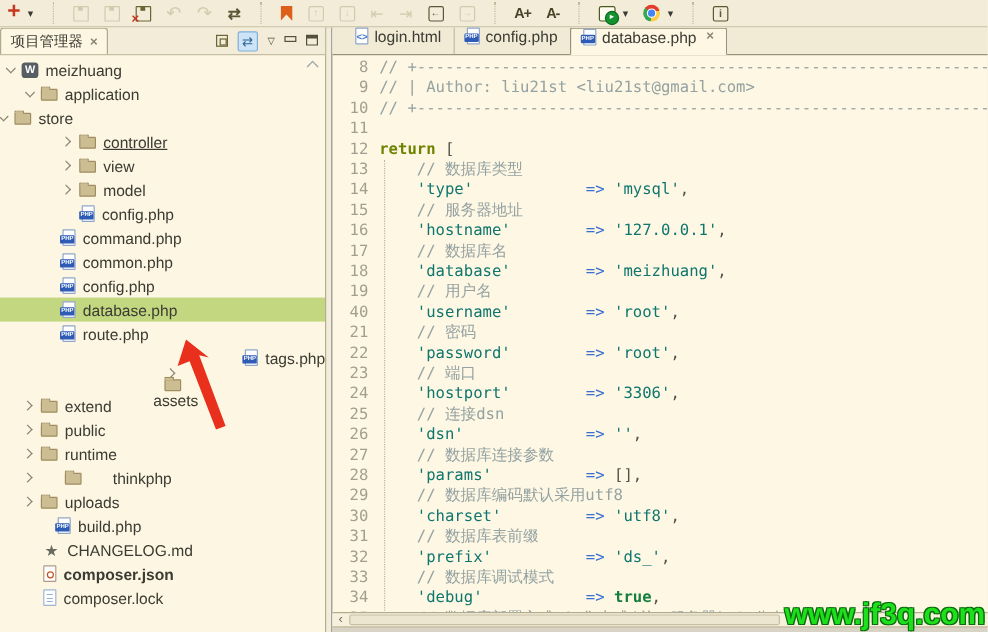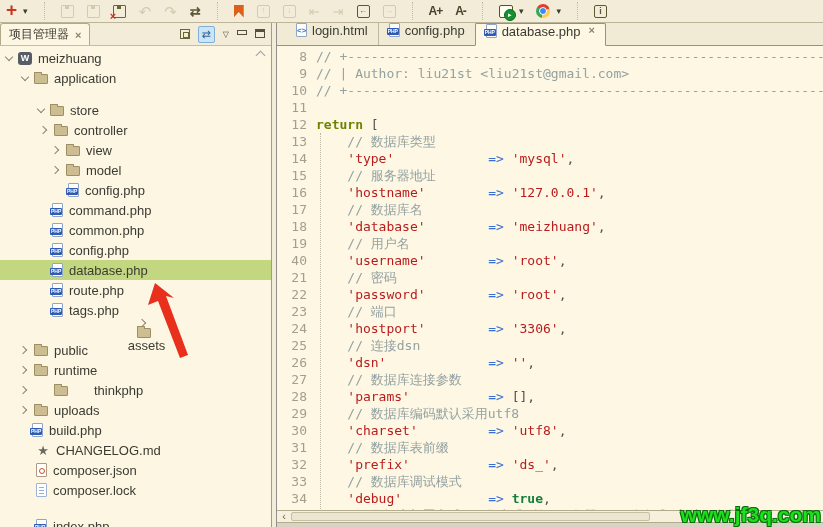--- a/index.html
+++ b/index.html
@@ -96,34 +96,34 @@
   .etab .tic { margin-right:0; }
   .tab-close { color:#8a8571; font-weight:bold; font-size:11px; margin-left:3px; }
 
   .codewrap { flex:1; position:relative; overflow:hidden; padding-top:2px;
     font-family:"DejaVu Sans Mono",monospace; font-size:13px; }
   .indent-guide { position:absolute; left:43px; top:87px; bottom:4px; border-left:1px dotted #bcb6a2; }
   .cline { height:17px; display:flex; white-space:pre; line-height:17px; }
   .lnum { flex:none; width:30px; text-align:right; color:#a39e8e; margin-right:9px; }
   .ccode { white-space:pre; }
   .tk-cm { color:#94a2a2; }
-  .tk-st { color:#b91c1c; }
+  .tk-st { color:#0f766e; }
   .tk-op { color:#3a6fd0; }
   .tk-kw { color:#6e8400; font-weight:bold; }
   .tk-pl { color:#52504a; }
   .tk-bool { color:#15803d; font-weight:bold; }
 
   .hscroll { position:absolute; left:0; right:0; bottom:4px; height:13px;
     background:#f6f0dd; border-top:1px solid #b3ab8e; border-bottom:1px solid #b3ab8e;
     display:flex; align-items:center; }
   .hs-arrow { width:14px; text-align:center; color:#6f6a58; font-size:11px; line-height:11px; flex:none; }
   .hs-thumb { height:9px; width:58%; background:#ece5cf; border:1px solid #c6bfa4; border-radius:2px; }
   .bottom-band { height:4px; flex:none; background:#d8d3c5; }
 
-  .watermark { position:absolute; right:2px; bottom:0px; font-size:21px; font-weight:bold;
+  .watermark { position:absolute; right:2px; bottom:0px; font-size:25px; font-weight:bold;
     color:#1de01d; letter-spacing:0px; z-index:50; font-family:"Liberation Sans",sans-serif;
     text-shadow:1px 1px 0 #0c6b0c,-1px -1px 0 #0c6b0c,1px -1px 0 #0c6b0c,-1px 1px 0 #0c6b0c; }
 </style>
 </head>
 <body>
 
 <div class="toolbar">
     <span class="tbi t-plus">+</span>
     <span class="tbi t-dd">▾</span>
     <span class="tb-sep"></span>
@@ -174,26 +174,26 @@
     <div class="trow" style="padding-left: 6px;">
           <span class="chev exp"></span>
           <span class="tic ic-proj">W</span>
           <span class="tlabel">meizhuang</span>
         </div>
         <div class="trow" style="padding-left: 22px;">
           <span class="chev exp"></span>
           <span class="tic ic-folder"></span>
           <span class="tlabel">application</span>
         </div>
-        <div class="trow" style="padding-left: 38px; margin-top: 12px;">
+        <div class="trow" style="">
           <span class="chev exp"></span>
           <span class="tic ic-folder"></span>
           <span class="tlabel">store</span>
         </div>
-        <div class="trow" style="padding-left: 42px;">
+        <div class="trow" style="padding-left: 54px; text-decoration: underline;">
           <span class="chev col"></span>
           <span class="tic ic-folder"></span>
           <span class="tlabel">controller</span>
         </div>
         <div class="trow" style="padding-left: 54px;">
           <span class="chev col"></span>
           <span class="tic ic-folder"></span>
           <span class="tlabel">view</span>
         </div>
         <div class="trow" style="padding-left: 54px;">
@@ -218,58 +218,63 @@
           <span class="tlabel">config.php</span>
         </div>
         <div class="trow sel" style="padding-left: 52px;">
           <span class="tic ic-page ic-php"></span>
           <span class="tlabel">database.php</span>
         </div>
         <div class="trow" style="padding-left: 52px;">
           <span class="tic ic-page ic-php"></span>
           <span class="tlabel">route.php</span>
         </div>
-        <div class="trow" style="padding-left: 52px;">
+        <div class="trow" style="padding-left: 52px; justify-content: flex-end;">
           <span class="tic ic-page ic-php"></span>
           <span class="tlabel">tags.php</span>
         </div>
         <div class="trow" style="padding-left: 22px; flex-direction: column;">
           <span class="chev col"></span>
           <span class="tic ic-folder"></span>
           <span class="tlabel">assets</span>
         </div>
         <div class="trow" style="padding-left: 22px;">
           <span class="chev col"></span>
           <span class="tic ic-folder"></span>
+          <span class="tlabel">extend</span>
+        </div>
+        <div class="trow" style="padding-left: 22px;">
+          <span class="chev col"></span>
+          <span class="tic ic-folder"></span>
           <span class="tlabel">public</span>
         </div>
         <div class="trow" style="padding-left: 22px;">
           <span class="chev col"></span>
           <span class="tic ic-folder"></span>
           <span class="tlabel">runtime</span>
         </div>
         <div class="trow" style="padding-left: 22px; gap: 20px;">
           <span class="chev col"></span>
           <span class="tic ic-folder"></span>
           <span class="tlabel">thinkphp</span>
         </div>
         <div class="trow" style="padding-left: 22px;">
           <span class="chev col"></span>
           <span class="tic ic-folder"></span>
           <span class="tlabel">uploads</span>
         </div>
-        <div class="trow" style="padding-left: 32px;">
+        <div class="trow" style="padding-left: 48px;">
           <span class="tic ic-page ic-php"></span>
           <span class="tlabel">build.php</span>
         </div>
         <div class="trow" style="padding-left: 36px;">
           <span class="tic ic-star">★</span>
           <span class="tlabel">CHANGELOG.md</span>
         </div>
-        <div class="trow" style="padding-left: 36px;">
+        <div class="trow" style="padding-left: 36px; font-weight: bold;">
           <span class="tic ic-page ic-json"></span>
           <span class="tlabel">composer.json</span>
         </div>
         <div class="trow" style="padding-left: 36px;">
           <span class="tic ic-page ic-doc"></span>
           <span class="tlabel">composer.lock</span>
         </div>
         <div class="trow" style="padding-left: 36px; margin-top: 16px;">
           <span class="tic ic-page ic-php"></span>
           <span class="tlabel">index.php</span>

